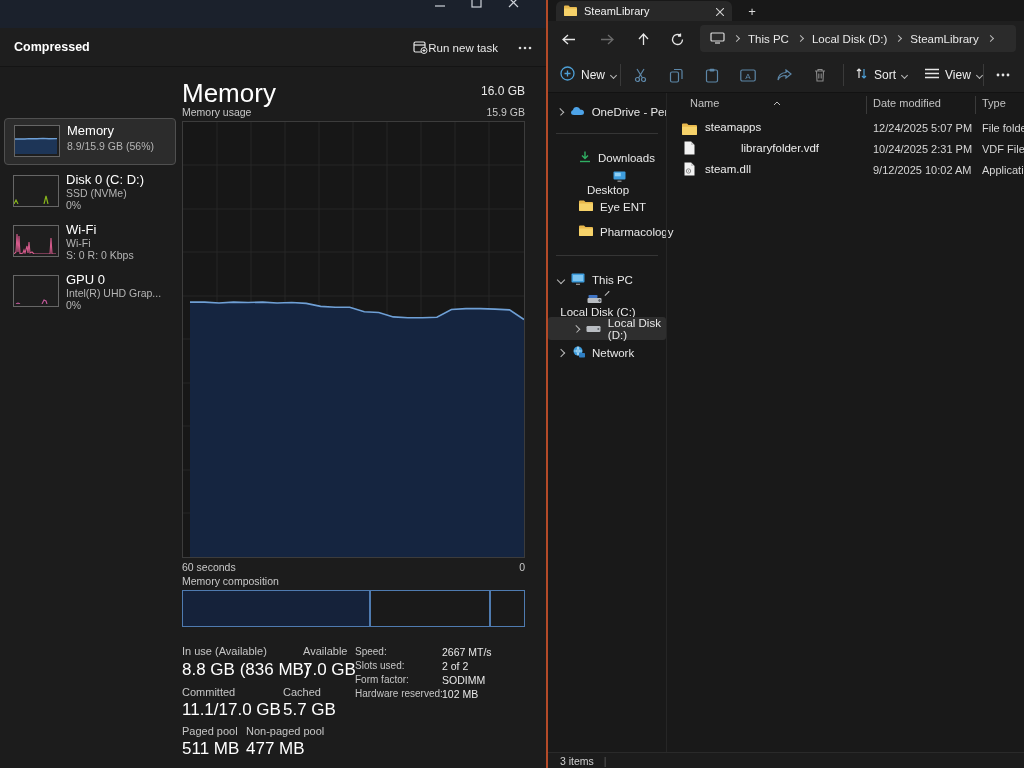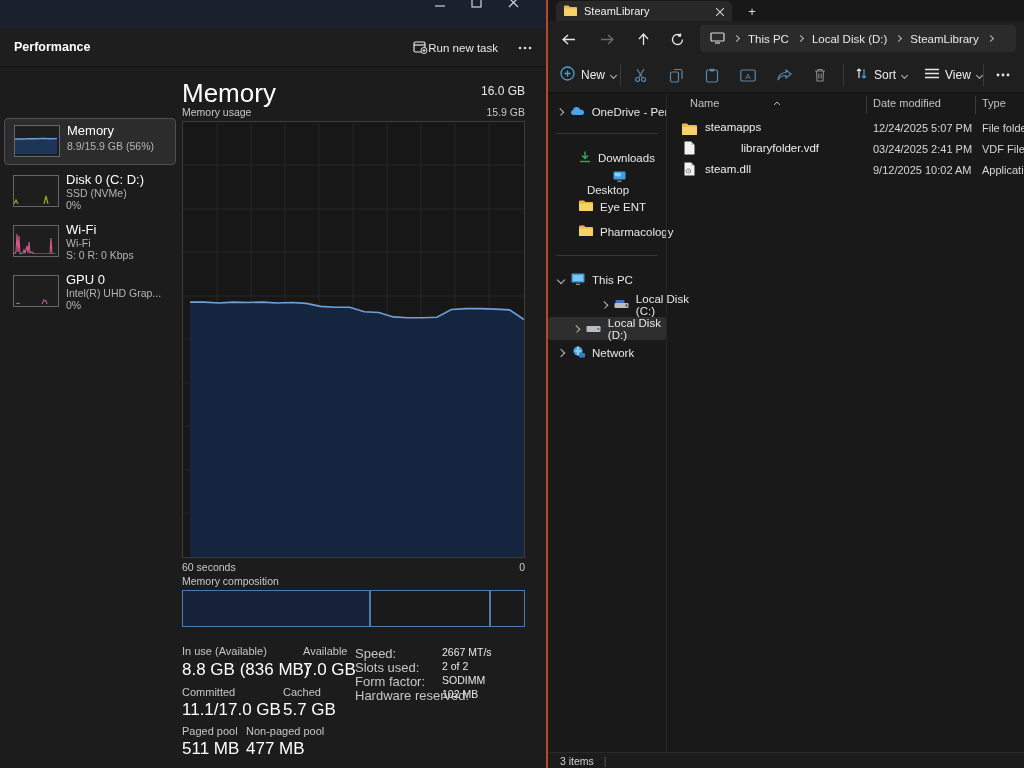--- a/index.html
+++ b/index.html
@@ -23,21 +23,21 @@
   .side-sub{left:62px;font-size:10.5px;color:#b4b4b4;line-height:12px;}
   
   .mem-title{left:182px;top:78px;font-size:26px;font-weight:400;color:#fff;}
   .mem-total{left:182px;top:84px;width:343px;text-align:right;font-size:12px;color:#e8e8e8;}
   .lbl-sm{font-size:10.5px;color:#c8c8c8;}
   .graph{left:182px;top:121px;width:343px;height:437px;background:#171717;border:1px solid #3c3c3c;box-sizing:border-box;}
   .comp-bar{left:182px;top:590px;width:343px;height:37px;border:1px solid #4f7bb0;box-sizing:border-box;display:flex;}
   .comp-seg{height:100%;box-sizing:border-box;}
   .stat-label{font-size:11px;color:#c6c6c6;}
   .stat-big{font-size:17px;color:#fff;}
-  .hw-label{font-size:13px;color:#c6c6c6;}
+  .hw-label{font-size:10px;color:#c6c6c6;}
   .hw-value{font-size:10.5px;color:#e8e8e8;}
   
   .ex{left:546px;top:0;width:478px;height:768px;background:#191919;border-left:2px solid #b44a28;box-sizing:border-box;}
   .ex-tabbar{left:548px;top:0;width:476px;height:21px;background:#181818;}
   .ex-tab{left:556px;top:1px;width:176px;height:20px;background:#282828;border-radius:6px 6px 0 0;display:flex;align-items:center;gap:7px;padding:0 8px;box-sizing:border-box;}
   .ex-tab-title{font-size:11px;color:#f0f0f0;flex:1;}
   .ex-newtab{left:742px;top:2px;width:20px;height:18px;display:flex;align-items:center;justify-content:center;color:#ddd;font-size:13px;}
   .ex-addr{left:548px;top:21px;width:476px;height:36px;background:#1f1f1f;}
   .navbtn{top:28px;width:26px;height:22px;display:flex;align-items:center;justify-content:center;color:#e6e6e6;font-size:14px;}
   .crumb-pill{left:700px;top:25px;width:316px;height:27px;background:#2b2b2b;border-radius:4px;display:flex;align-items:center;gap:9px;padding:0 10px;box-sizing:border-box;font-size:11.5px;color:#e8e8e8;}
@@ -76,21 +76,21 @@
         </svg>
     </div>
     <div class="abs cap-btn" style="left:498px;">
       <svg width="11" height="11" viewBox="0 0 11 11">
           <path d="M1,1 L10,10 M10,1 L1,10" stroke="#cfd3da" stroke-width="1.2"></path>
         </svg>
     </div>
   </div>
 
   <div class="abs tm-header">
-    <div class="abs tm-header-title">Performance</div>
+    <div class="abs tm-header-title">Compressed</div>
     <div class="abs runtask">
       <span>
         <svg width="15" height="13" viewBox="0 0 15 13">
             <rect x="1" y="1" width="11" height="10" rx="1.5" fill="none" stroke="#e8e8e8" stroke-width="1.2"></rect>
             <line x1="1" y1="4" x2="12" y2="4" stroke="#e8e8e8" stroke-width="1.2"></line>
             <circle cx="11" cy="9.5" r="3" fill="#1e1e1e" stroke="#e8e8e8" stroke-width="1"></circle>
             <path d="M11,8 v3 M9.5,9.5 h3" stroke="#e8e8e8" stroke-width="1"></path>
           </svg>
       </span>
       <span>Run new task</span>
@@ -404,21 +404,21 @@
   <span class="chev chev-d" style="margin:0 7px 0 8px;"></span>
   <span style="margin-right:7px;">
     <svg width="14" height="12" viewBox="0 0 14 12">
         <rect x="0.5" y="0.5" width="13" height="9" rx="1" fill="#3f9ede"></rect>
         <rect x="2" y="2" width="10" height="6" fill="#7cc4f0"></rect>
         <line x1="5" y1="11.3" x2="9" y2="11.3" stroke="#9a9a9a" stroke-width="1.2"></line>
       </svg>
   </span>
   <span>This PC</span>
 </div>
-<div class="abs ex-nav-item" style="left:578px;top:293px;width:116px;">
+<div class="abs ex-nav-item" style="left:540px;top:293px;width:116px;flex-direction:column;">
   <span class="chev chev-r" style="margin:0 7px 0 24px;"></span>
   <span style="margin-right:7px;">
     <svg width="15" height="10" viewBox="0 0 15 10">
         <rect x="0.5" y="4" width="14" height="5" rx="1" fill="#b9bdc2"></rect>
         <rect x="1.5" y="1" width="9" height="3" rx="0.8" fill="#3f74c4"></rect>
         <circle cx="12.5" cy="6.5" r="0.9" fill="#5f6артин"></circle>
         <circle cx="12.5" cy="6.5" r="0.9" fill="#5f646a"></circle>
       </svg>
   </span>
   <span>Local Disk (C:)</span>
@@ -471,21 +471,21 @@
 </div>
 
 <div class="abs" style="left:667px;top:138px;width:357px;height:21px;">
   <span class="abs" style="left:17px;top:3px;">
     <svg width="11" height="14" viewBox="0 0 11 14">
         <path d="M0.5,0.5 L7,0.5 L10.5,4 L10.5,13.5 L0.5,13.5 Z" fill="#f2f2f2"></path>
         <path d="M7,0.5 L7,4 L10.5,4" fill="#c9c9c9"></path>
       </svg>
   </span>
   <span class="abs file-row-text" style="left:38px;top:4px;padding-left:36px;">libraryfolder.vdf</span>
-  <span class="abs file-date" style="left:206px;top:5px;">03/24/2025 2:41 PM</span>
+  <span class="abs file-date" style="left:206px;top:5px;">10/24/2025 2:31 PM</span>
   <span class="abs file-date" style="left:315px;top:5px;">VDF File</span>
 </div>
 
 <div class="abs" style="left:667px;top:159px;width:357px;height:21px;">
   <span class="abs" style="left:17px;top:3px;">
     <svg width="11" height="14" viewBox="0 0 11 14">
         <path d="M0.5,0.5 L7,0.5 L10.5,4 L10.5,13.5 L0.5,13.5 Z" fill="#f2f2f2"></path>
         <path d="M7,0.5 L7,4 L10.5,4" fill="#c9c9c9"></path>
         <circle cx="4.5" cy="9" r="2.2" fill="none" stroke="#8a8a8a" stroke-width="1"></circle>
         <circle cx="4.5" cy="9" r="0.7" fill="#8a8a8a"></circle>

